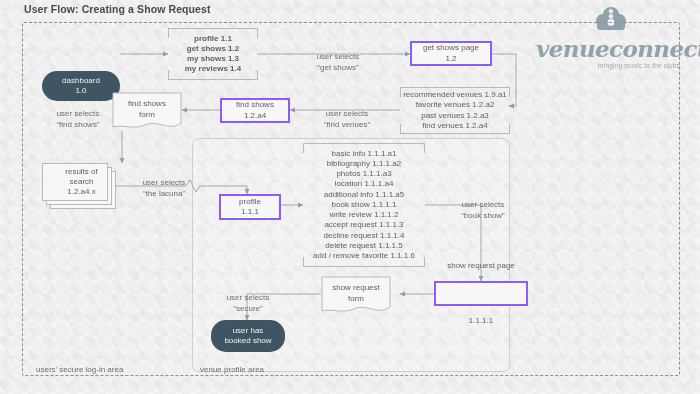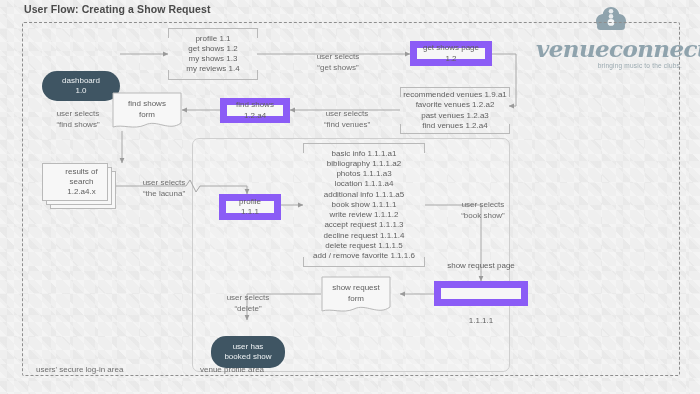--- a/index.html
+++ b/index.html
@@ -42,21 +42,21 @@
   #venue-area-label{left:200px;top:365px;}
 
   
   .node{
     position:absolute;box-sizing:border-box;
     display:flex;align-items:center;justify-content:center;
     text-align:center;line-height:1.28;
     font-size:8px;color:#5f5f5f;
   }
   .boxnode{
-    background:#f7f7f7;border:7px solid #8b5cf6;
+    background:#f7f7f7;border:2px solid #8b5cf6;
   }
   
   .bracket{
     background:transparent;border:none;
   }
   .bracket:before,.bracket:after{
     content:"";position:absolute;left:0;right:0;height:9px;
     border-left:1px solid #b9b9b9;border-right:1px solid #b9b9b9;
     pointer-events:none;
   }
@@ -158,21 +158,21 @@
 
     <path d="M321,294 L247,294 L247,320" marker-end="url(#ah)"></path>
   </g>
 </svg>
 
 <div class="node pill listnode" style="left:42px;top:39px;width:78px;height:30px;margin-top:32px;">
     <span>dashboard</span>
     <span>1.0</span>
   </div>
 
-<div class="node bracket listnode" style="left:168px;top:28px;width:90px;height:52px;">
+<div class="node bracket listnode" style="left:168px;top:28px;width:90px;height:52px;font-weight:bold;">
     <span>profile 1.1</span>
     <span>get shows 1.2</span>
     <span>my shows 1.3</span>
     <span>my reviews 1.4</span>
   </div>
 
 <div class="node boxnode listnode" style="left:410px;top:41px;width:82px;height:25px;">
     <span>get shows page</span>
     <span>1.2</span>
   </div>
@@ -236,21 +236,21 @@
 <div class="doc" style="left:321px;top:276px;width:70px;height:40px;">
   <svg width="70" height="40" viewBox="0 0 70 40">
     <path d="M1,1 H69 V31 C57,40 45,27 33,33 C22,38 10,32 1,35 Z" fill="#f7f7f7" stroke="#b9b9b9" stroke-width="1"></path>
   </svg>
   <div class="doclabel listnode">
       <span>show request</span>
       <span>form</span>
     </div>
 </div>
 
-<div class="node pill listnode" style="left:211px;top:320px;width:74px;height:32px;margin-top:16px;">
+<div class="node pill listnode" style="left:211px;top:320px;width:74px;height:32px;">
     <span>user has</span>
     <span>booked show</span>
   </div>
 
 <div class="edge-label listnode" style="left:303px;top:40px;width:70px;">
     <span>user selects</span>
     <span>“get shows”</span>
   </div>
 <div class="edge-label listnode" style="left:311px;top:97px;width:72px;">
     <span>user selects</span>
@@ -263,14 +263,14 @@
 <div class="edge-label listnode" style="left:128px;top:166px;width:72px;">
     <span>user selects</span>
     <span>“the lacuna”</span>
   </div>
 <div class="edge-label listnode" style="left:447px;top:188px;width:72px;">
     <span>user selects</span>
     <span>“book show”</span>
   </div>
 <div class="edge-label listnode" style="left:212px;top:281px;width:72px;">
     <span>user selects</span>
-    <span>“delete”</span>
+    <span>“secure”</span>
   </div>
 
 </body></html>

